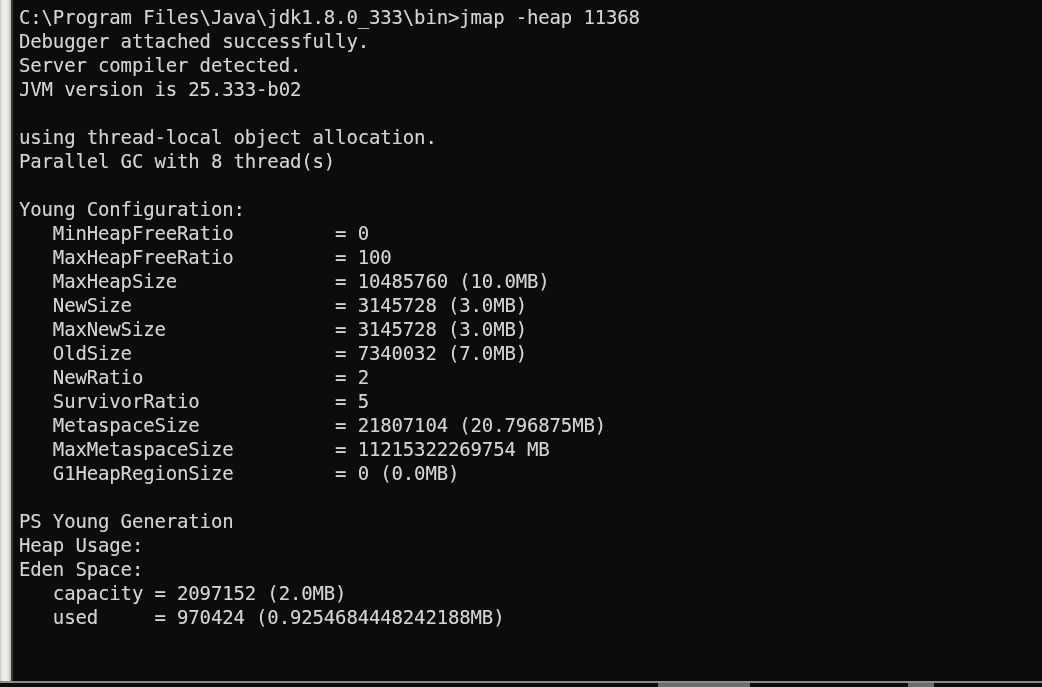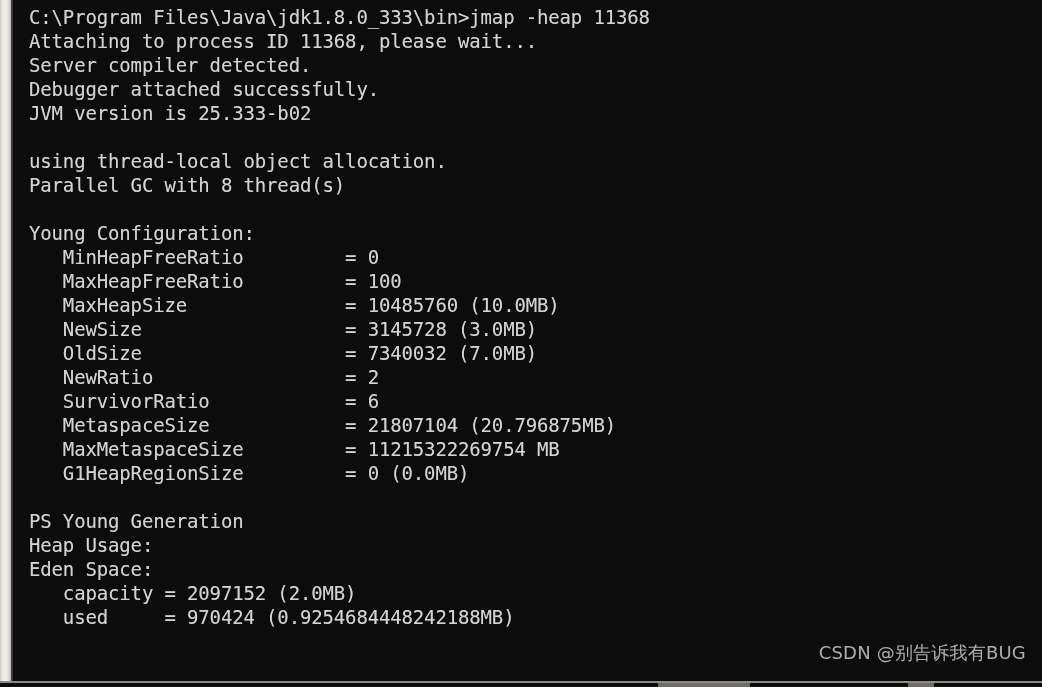--- a/index.html
+++ b/index.html
@@ -72,21 +72,21 @@
     box-sizing: border-box;
   }
   .line {
     display: block;
     height: 24px;
     line-height: 24px;
     font-size: 19px;
     letter-spacing: -0.15px;
     color: #d6d3ce;
     white-space: pre;
-    padding-left: 16px;
+    padding-left: 6px;
     text-shadow: 0 0 0.4px rgba(150,170,210,0.55);
   }
   .line.blank { color: transparent; }
 
   
   .watermark {
     position: absolute;
     right: 16px;
     bottom: 22px;
     font-family: "DejaVu Sans", "Liberation Sans", sans-serif;
@@ -100,47 +100,46 @@
 </head>
 <body>
 
 <div id="screen">
 
   <div class="left-rail"></div>
   <div class="left-rail-edge"></div>
 
   <div class="console" id="console-output">
     <span class="line">C:\Program Files\Java\jdk1.8.0_333\bin&gt;jmap -heap 11368</span>
-    <span class="line">Attaching to process ID 11368, please wait...</span>
+    <span class="line">Debugger attached successfully.</span>
     <span class="line">Server compiler detected.</span>
-    <span class="line">Debugger attached successfully.</span>
     <span class="line">JVM version is 25.333-b02</span>
     <span class="line blank"></span>
     <span class="line">using thread-local object allocation.</span>
     <span class="line">Parallel GC with 8 thread(s)</span>
     <span class="line blank"></span>
     <span class="line">Young Configuration:</span>
     <span class="line">   MinHeapFreeRatio         = 0</span>
     <span class="line">   MaxHeapFreeRatio         = 100</span>
     <span class="line">   MaxHeapSize              = 10485760 (10.0MB)</span>
     <span class="line">   NewSize                  = 3145728 (3.0MB)</span>
+    <span class="line">   MaxNewSize               = 3145728 (3.0MB)</span>
     <span class="line">   OldSize                  = 7340032 (7.0MB)</span>
     <span class="line">   NewRatio                 = 2</span>
-    <span class="line">   SurvivorRatio            = 6</span>
+    <span class="line">   SurvivorRatio            = 5</span>
     <span class="line">   MetaspaceSize            = 21807104 (20.796875MB)</span>
     <span class="line">   MaxMetaspaceSize         = 11215322269754 MB</span>
     <span class="line">   G1HeapRegionSize         = 0 (0.0MB)</span>
     <span class="line blank"></span>
     <span class="line">PS Young Generation</span>
     <span class="line">Heap Usage:</span>
     <span class="line">Eden Space:</span>
     <span class="line">   capacity = 2097152 (2.0MB)</span>
     <span class="line">   used     = 970424 (0.9254684448242188MB)</span>
   </div>
 
-  <div class="watermark">CSDN @别告诉我有BUG</div>
 
   <div class="bottom-edge"></div>
   <div class="bottom-edge-2"></div>
   <div class="taskbar-chip chip-a"></div>
   <div class="taskbar-chip chip-b"></div>
 
 </div>
 
 </body></html>

